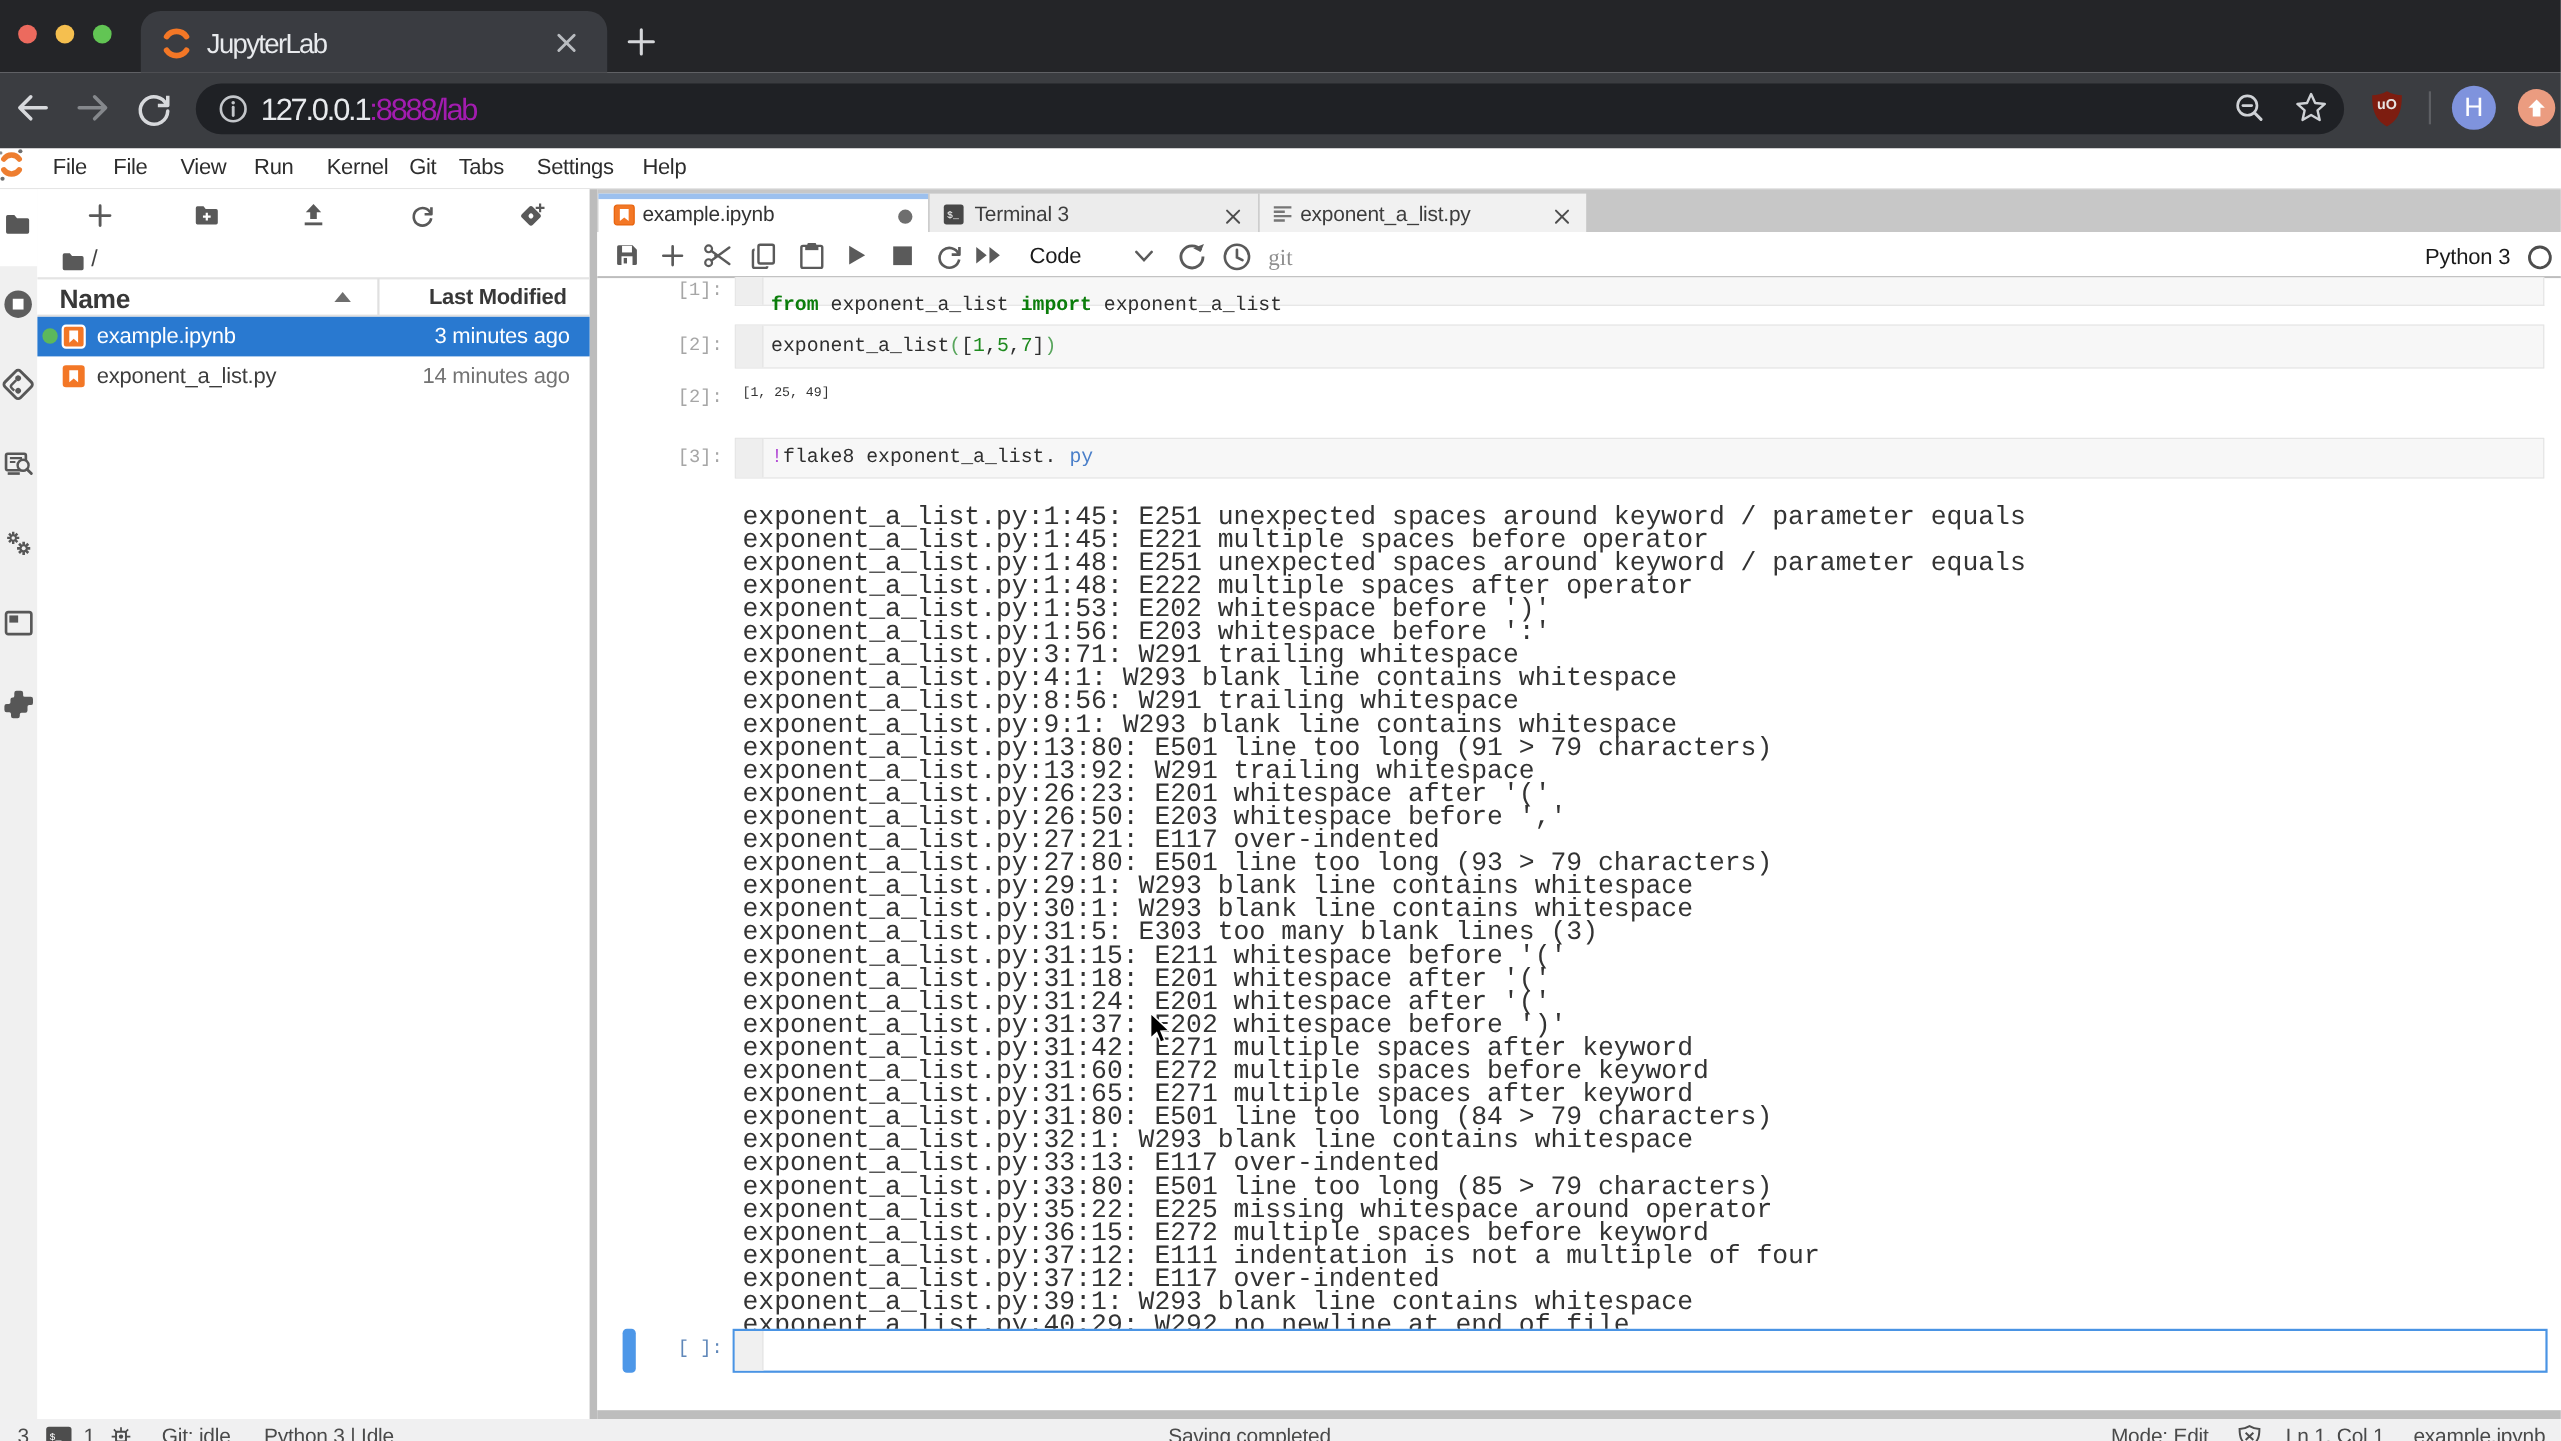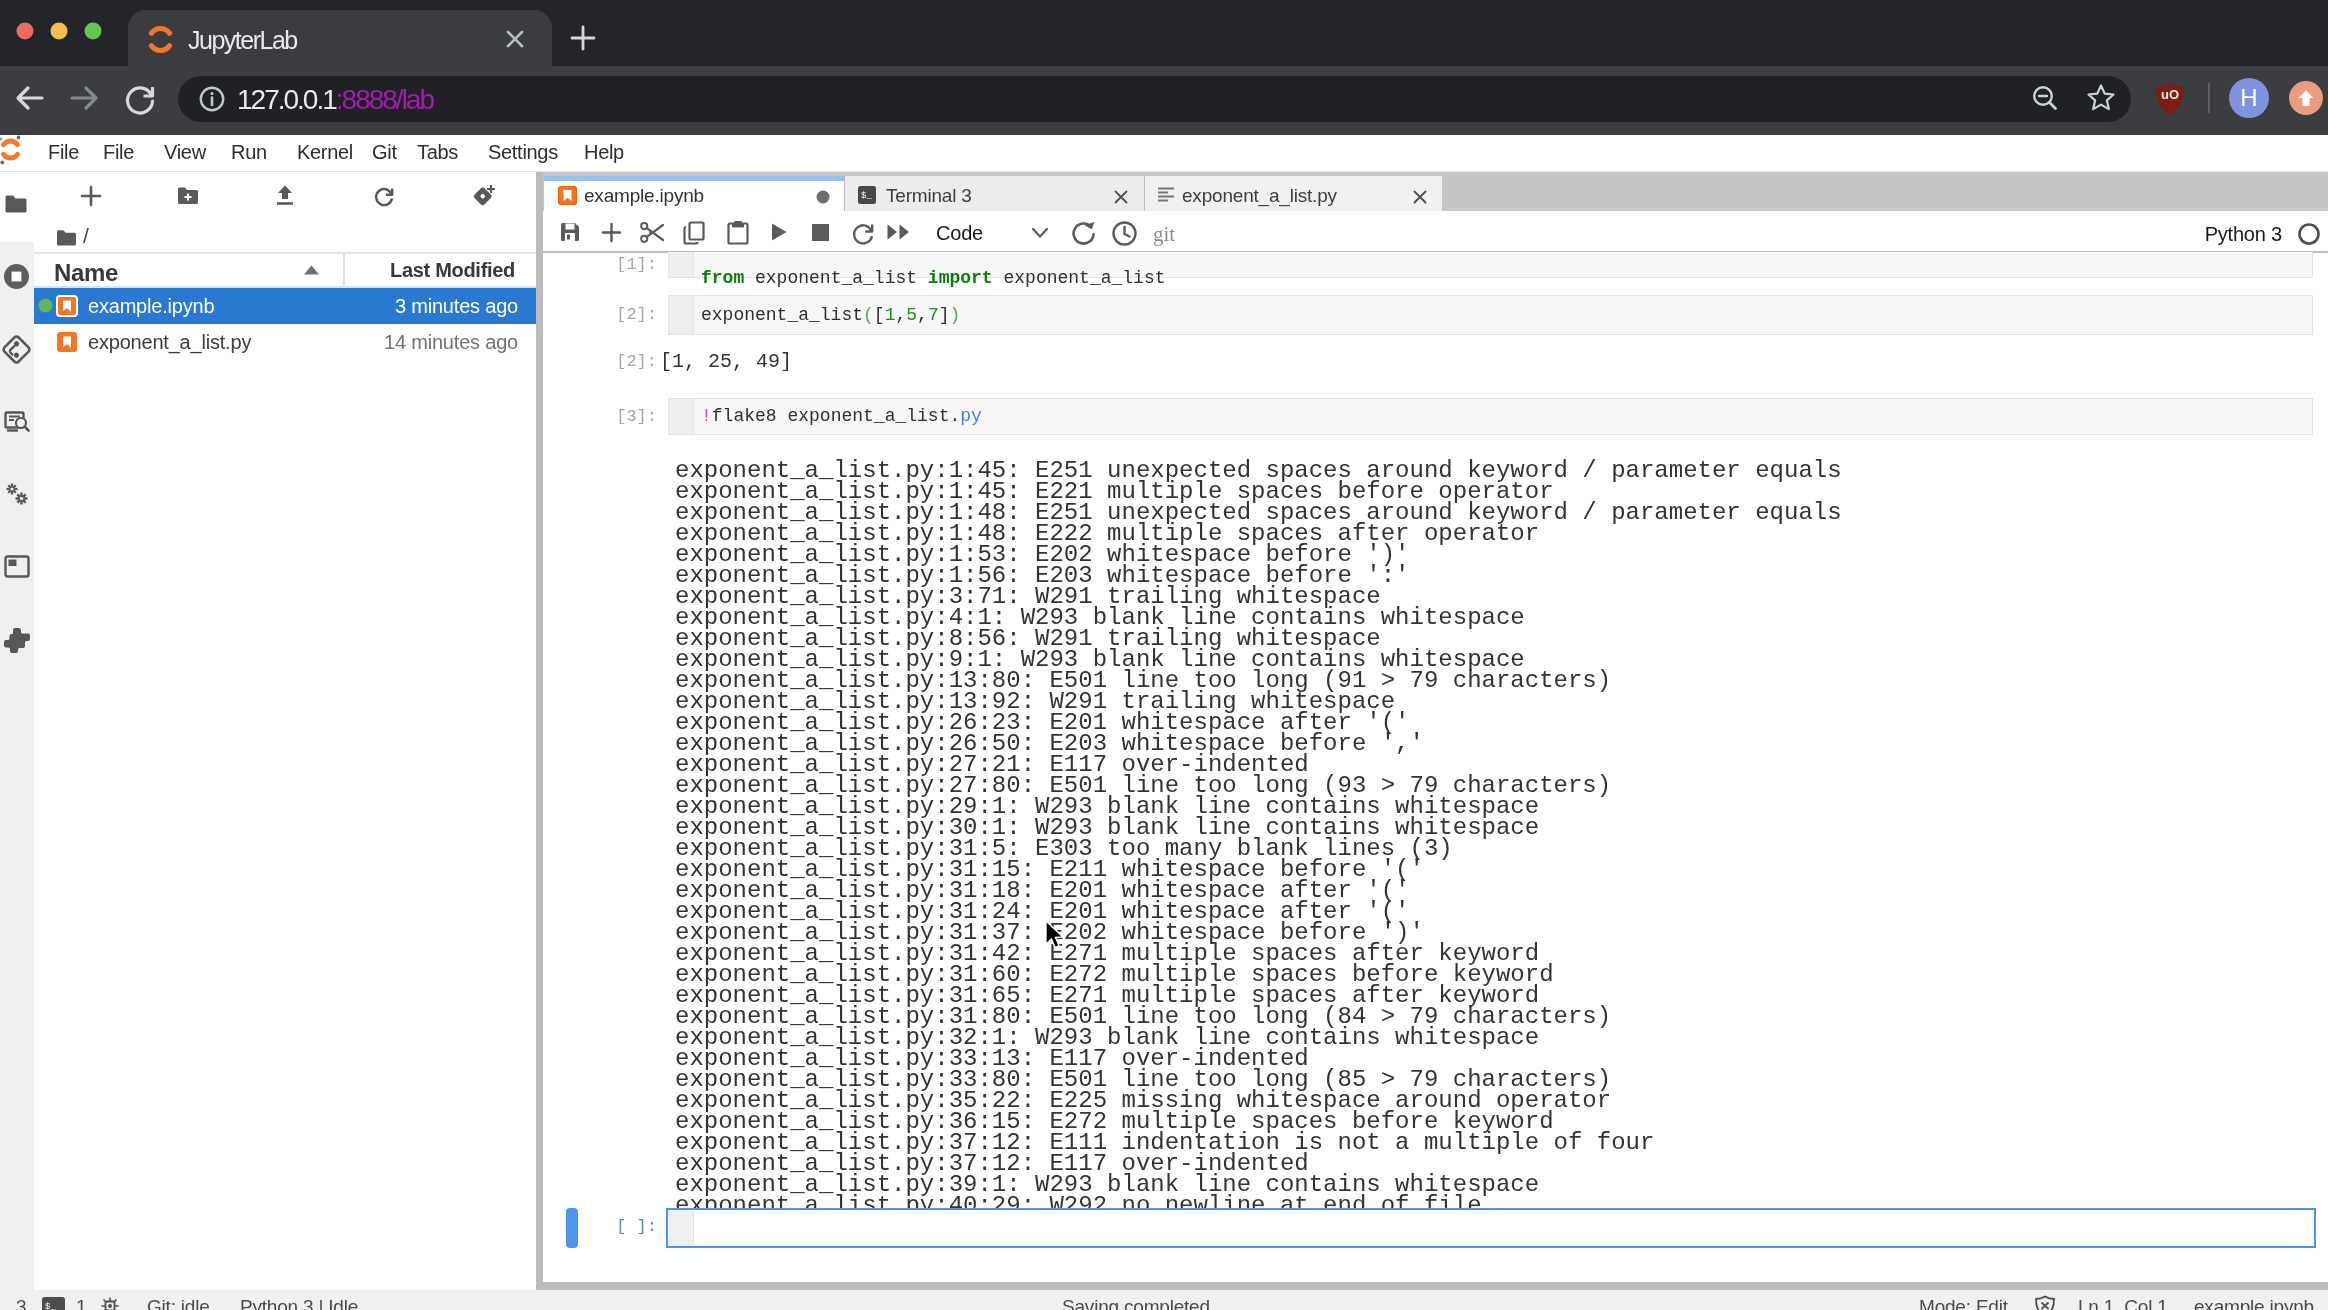--- a/index.html
+++ b/index.html
@@ -22,21 +22,21 @@
   #nbbottom{left:543px;top:1282px;width:1785px;height:8px;background:#bdbdbd;}
   #statusbar{left:0;top:1290px;width:2328px;height:20px;background:#f0f0f1;}
   .cellbox{position:absolute;left:668px;width:1645px;background:#f7f7f7;border:1.5px solid #e3e3e3;box-sizing:border-box;}
   .gutter{position:absolute;left:0;top:0;bottom:0;width:24px;background:#eeeeee;border-right:1.5px solid #e3e3e3;}
   .code{position:absolute;left:32px;font-family:"Liberation Mono",monospace;font-size:18px;color:#2e2e2e;white-space:pre;}
   .prompt{position:absolute;width:120px;left:537px;text-align:right;font-family:"Liberation Mono",monospace;font-size:17px;color:#a6a6a6;white-space:pre;}
   .kw{color:#0b7d0b;font-weight:bold;}
   .num{color:#1e8a1e;}
   .par{color:#58a55c;}
   .bng{color:#b44fd6;}
-  .prop{color:#4a7fc9;}
+  .prop{color:#4a7fc9;margin-left:12px;}
   #flakeout{position:absolute;left:675px;top:460px;font-family:"Liberation Mono",monospace;
     font-size:24px;line-height:21px;color:#333;white-space:pre;}
   .stxt{position:absolute;top:1296px;font-size:19px;color:#4a4a4a;letter-spacing:-0.2px;}
 </style>
 </head>
 <body>
 <div class="abs" id="frame"></div>
 <div class="abs" id="btab"></div>
 <div class="abs" id="btoolbar"></div>
 <div class="abs" id="pill"></div>
@@ -313,21 +313,21 @@
 </div>
 <div class="prompt" style="top:255px;">[1]:</div>
 
 <div class="cellbox" style="top:295px;height:40px;">
   <div class="gutter"></div>
   <div class="code" style="top:9px;">exponent_a_list<span class="par">(</span>[<span class="num">1</span>,<span class="num">5</span>,<span class="num">7</span>]<span class="par">)</span></div>
 </div>
 <div class="prompt" style="top:305px;">[2]:</div>
 
 <div class="prompt" style="top:352px;">[2]:</div>
-<div class="abs" style="left:660px;top:350px;font-family:'Liberation Mono',monospace;font-size:20px;color:#333;white-space:pre;">[1, 25, 49]</div>
+<div class="abs" style="left:675px;top:350px;font-family:'Liberation Mono',monospace;font-size:12px;color:#333;white-space:pre;">[1, 25, 49]</div>
 
 <div class="cellbox" style="top:398px;height:37px;">
   <div class="gutter"></div>
   <div class="code" style="top:7px;"><span class="bng">!</span>flake8 exponent_a_list.<span class="prop">py</span></div>
 </div>
 <div class="prompt" style="top:407px;">[3]:</div>
 
 <div id="flakeout">exponent_a_list.py:1:45: E251 unexpected spaces around keyword / parameter equals
 exponent_a_list.py:1:45: E221 multiple spaces before operator
 exponent_a_list.py:1:48: E251 unexpected spaces around keyword / parameter equals

